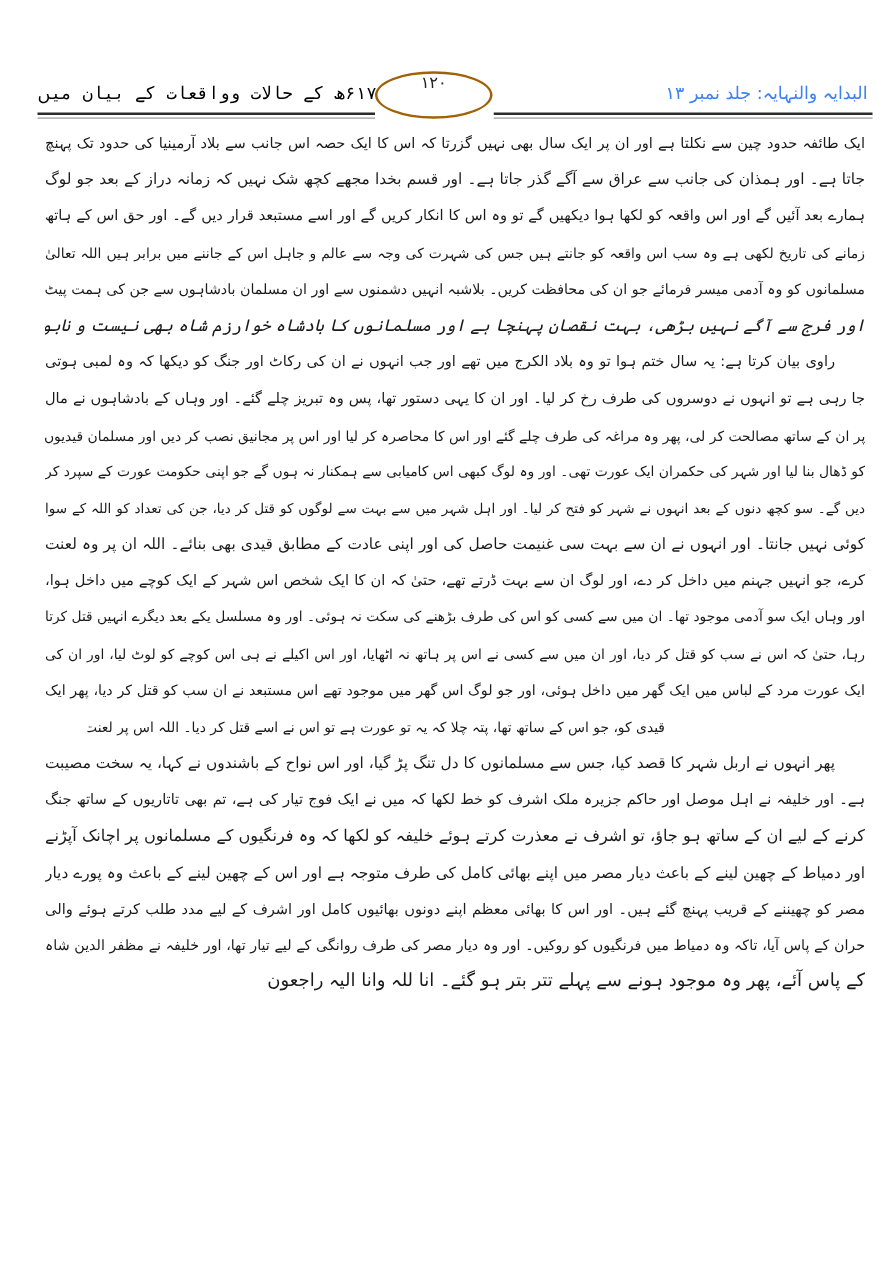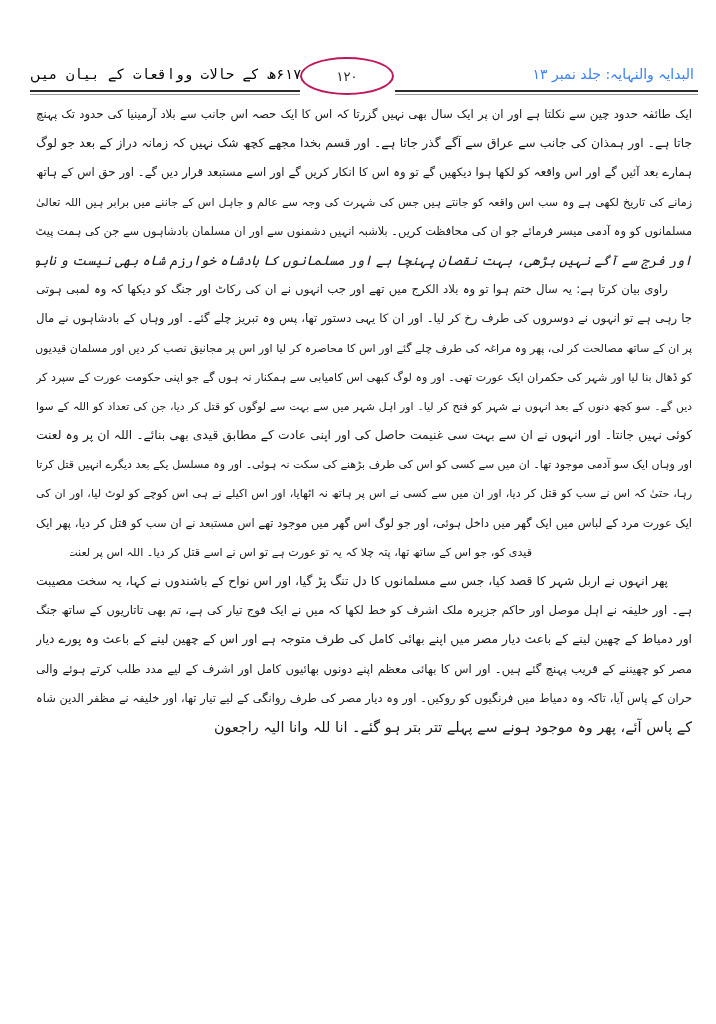--- a/index.html
+++ b/index.html
@@ -62,24 +62,23 @@
       font-size: 14px;
       color: #000000;
       white-space: nowrap;
     }
     .page-number-oval {
       position: absolute;
       left: 270px;
       top: -3px;
       width: 94px;
       height: 38px;
-      border: 2px solid #be185d;
+      border: 2px solid #a16207;
       border-radius: 50%;
       display: flex;
-      align-items: center;
       justify-content: center;
       box-sizing: border-box;
       background: #fff;
     }
     .page-number {
       font-family: "DejaVu Sans", sans-serif;
       font-size: 13px;
       color: #222;
       direction: rtl;
     }
@@ -142,29 +141,31 @@
       <span class="line last" style="font-size: 13.2px; font-style: italic;">اور فرج سے آگے نہیں بڑھی، بہت نقصان پہنچا ہے اور مسلمانوں کا بادشاہ خوارزم شاہ بھی نیست و نابود ہو چکا ہے۔</span>
     </div>
 
     <div>
       <span class="line indent" style="font-size: 11.7px;">راوی بیان کرتا ہے: یہ سال ختم ہوا تو وہ بلاد الکرج میں تھے اور جب انہوں نے ان کی رکاٹ اور جنگ کو دیکھا کہ وہ لمبی ہوتی</span>
       <span class="line" style="font-size: 11.7px;">جا رہی ہے تو انہوں نے دوسروں کی طرف رخ کر لیا۔ اور ان کا یہی دستور تھا، پس وہ تبریز چلے گئے۔ اور وہاں کے بادشاہوں نے مال</span>
       <span class="line" style="font-size: 11.1px;">پر ان کے ساتھ مصالحت کر لی، پھر وہ مراغہ کی طرف چلے گئے اور اس کا محاصرہ کر لیا اور اس پر مجانیق نصب کر دیں اور مسلمان قیدیوں</span>
       <span class="line" style="font-size: 11.1px;">کو ڈھال بنا لیا اور شہر کی حکمران ایک عورت تھی۔ اور وہ لوگ کبھی اس کامیابی سے ہمکنار نہ ہوں گے جو اپنی حکومت عورت کے سپرد کر</span>
       <span class="line" style="font-size: 10.8px;">دیں گے۔ سو کچھ دنوں کے بعد انہوں نے شہر کو فتح کر لیا۔ اور اہل شہر میں سے بہت سے لوگوں کو قتل کر دیا، جن کی تعداد کو اللہ کے سوا</span>
       <span class="line" style="font-size: 12.3px;">کوئی نہیں جانتا۔ اور انہوں نے ان سے بہت سی غنیمت حاصل کی اور اپنی عادت کے مطابق قیدی بھی بنائے۔ اللہ ان پر وہ لعنت</span>
+      <span class="line" style="font-size: 11.7px;">کرے، جو انہیں جہنم میں داخل کر دے، اور لوگ ان سے بہت ڈرتے تھے، حتیٰ کہ ان کا ایک شخص اس شہر کے ایک کوچے میں داخل ہوا،</span>
       <span class="line" style="font-size: 11px;">اور وہاں ایک سو آدمی موجود تھا۔ ان میں سے کسی کو اس کی طرف بڑھنے کی سکت نہ ہوئی۔ اور وہ مسلسل یکے بعد دیگرے انہیں قتل کرتا</span>
       <span class="line" style="font-size: 11.1px;">رہا، حتیٰ کہ اس نے سب کو قتل کر دیا، اور ان میں سے کسی نے اس پر ہاتھ نہ اٹھایا، اور اس اکیلے نے ہی اس کوچے کو لوٹ لیا، اور ان کی</span>
       <span class="line" style="font-size: 11.4px;">ایک عورت مرد کے لباس میں ایک گھر میں داخل ہوئی، اور جو لوگ اس گھر میں موجود تھے اس مستبعد نے ان سب کو قتل کر دیا، پھر ایک</span>
       <span class="line centered-end" style="font-size: 11.1px; margin-left: 34px;">قیدی کو، جو اس کے ساتھ تھا، پتہ چلا کہ یہ تو عورت ہے تو اس نے اسے قتل کر دیا۔ اللہ اس پر لعنت کرے۔</span>
     </div>
 
     <div>
       <span class="line indent" style="font-size: 12.3px;">پھر انہوں نے اربل شہر کا قصد کیا، جس سے مسلمانوں کا دل تنگ پڑ گیا، اور اس نواح کے باشندوں نے کہا، یہ سخت مصیبت</span>
       <span class="line" style="font-size: 11.7px;">ہے۔ اور خلیفہ نے اہل موصل اور حاکم جزیرہ ملک اشرف کو خط لکھا کہ میں نے ایک فوج تیار کی ہے، تم بھی تاتاریوں کے ساتھ جنگ</span>
+      <span class="line" style="font-size: 12.9px;">کرنے کے لیے ان کے ساتھ ہو جاؤ، تو اشرف نے معذرت کرتے ہوئے خلیفہ کو لکھا کہ وہ فرنگیوں کے مسلمانوں پر اچانک آپڑنے</span>
       <span class="line" style="font-size: 12.3px;">اور دمیاط کے چھین لینے کے باعث دیار مصر میں اپنے بھائی کامل کی طرف متوجہ ہے اور اس کے چھین لینے کے باعث وہ پورے دیار</span>
       <span class="line" style="font-size: 11.7px;">مصر کو چھیننے کے قریب پہنچ گئے ہیں۔ اور اس کا بھائی معظم اپنے دونوں بھائیوں کامل اور اشرف کے لیے مدد طلب کرتے ہوئے والی</span>
       <span class="line" style="font-size: 11.4px;">حران کے پاس آیا، تاکہ وہ دمیاط میں فرنگیوں کو روکیں۔ اور وہ دیار مصر کی طرف روانگی کے لیے تیار تھا، اور خلیفہ نے مظفر الدین شاہ</span>
       <span class="line last">کے پاس آئے، پھر وہ موجود ہونے سے پہلے تتر بتر ہو گئے۔ انا للہ وانا الیہ راجعون</span>
     </div>
   </div>
 
 </div>
 
 </body></html>

